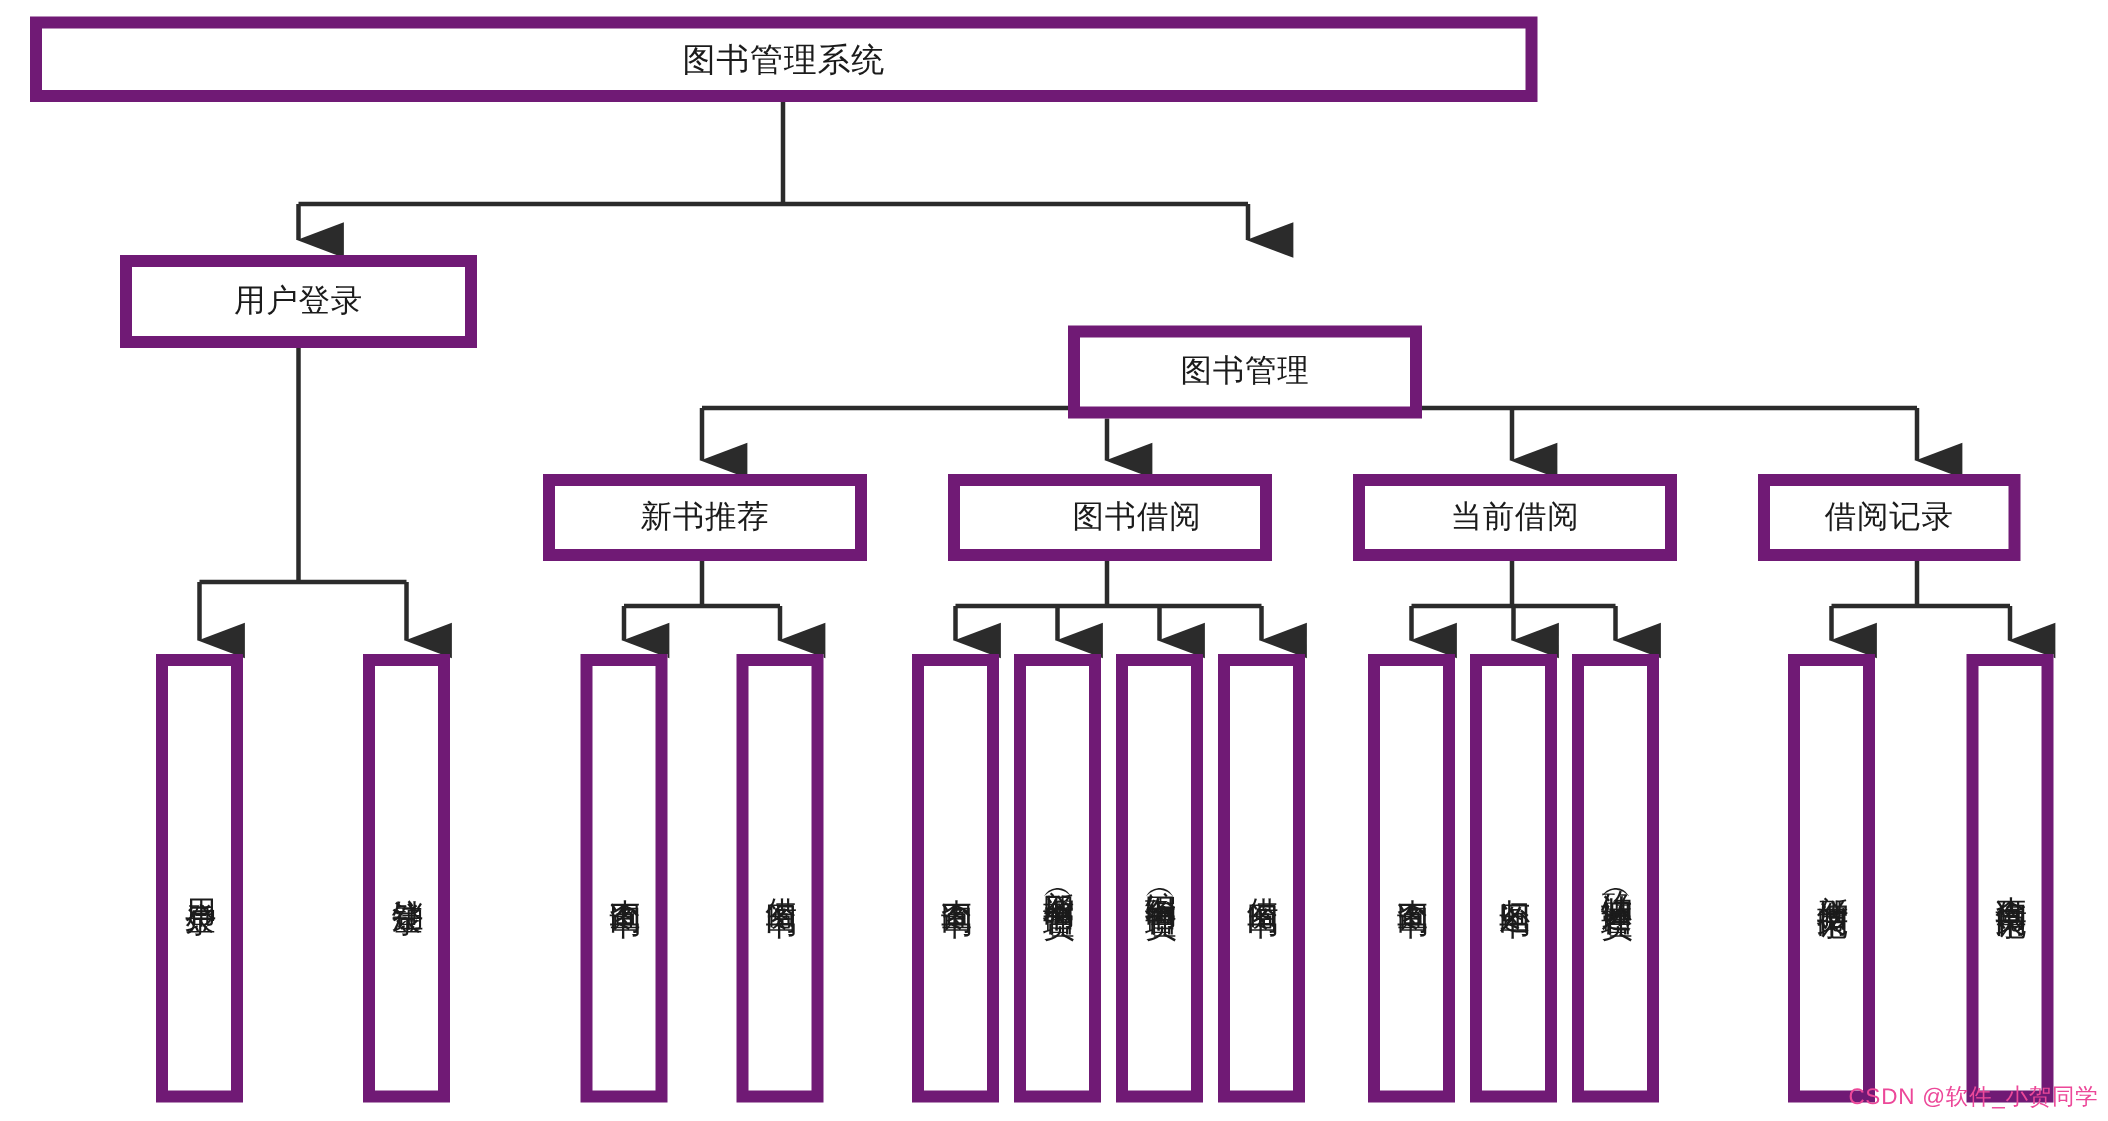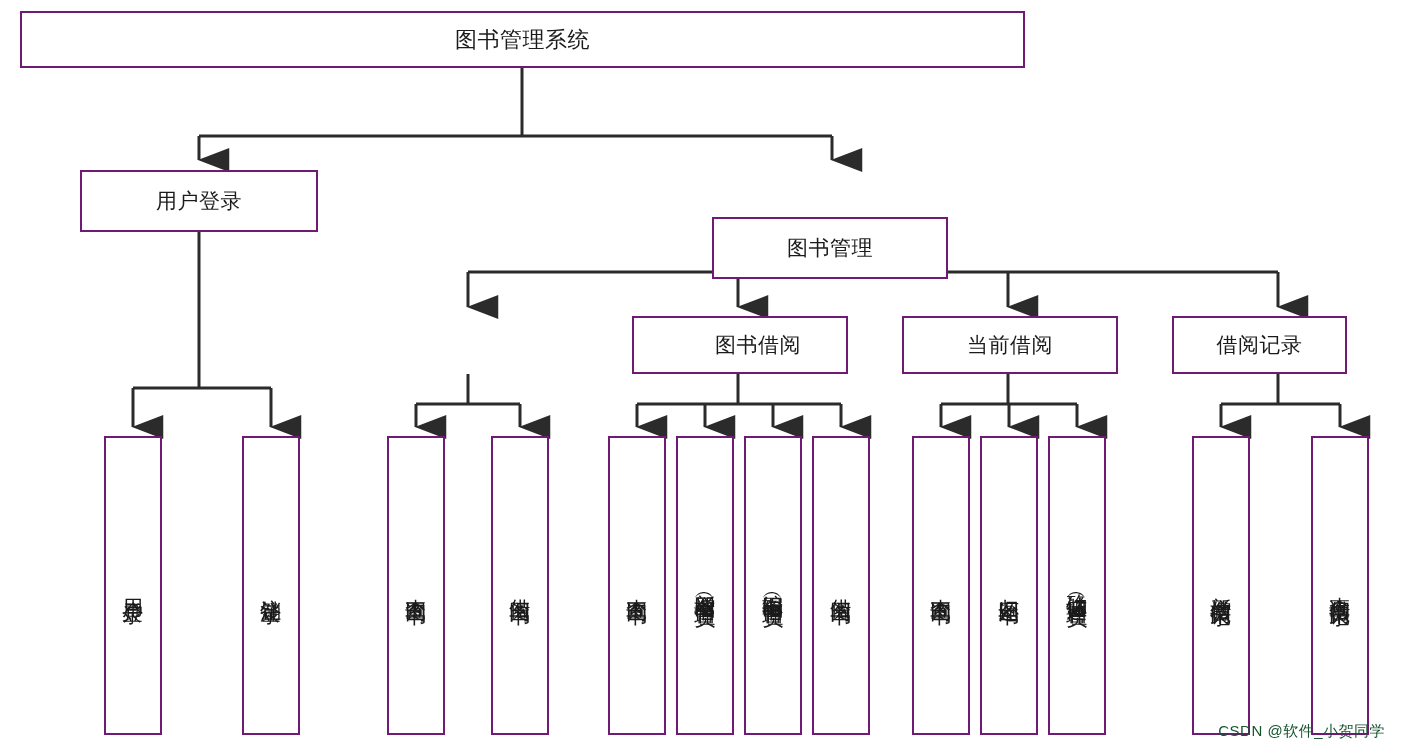--- a/index.html
+++ b/index.html
@@ -21,21 +21,21 @@
     position: absolute;
     left: 0;
     top: 0;
     width: 1405px;
     height: 747px;
   }
   .node {
     position: absolute;
     box-sizing: border-box;
     background: #ffffff;
-    border: 2px solid #701a75;
+    border: 8px solid #701a75;
     display: flex;
     align-items: center;
     justify-content: center;
     color: #1b1b1b;
     z-index: 2;
   }
   .node .label {
     display: block;
     text-align: center;
     line-height: 1.18;
@@ -55,24 +55,24 @@
     writing-mode: vertical-rl;
     text-orientation: upright;
     font-size: 21px;
     line-height: 1.22;
     letter-spacing: 2px;
     white-space: nowrap;
     max-height: 286px;
   }
   .watermark {
     position: absolute;
-    right: 20px;
+    right: 6px;
     bottom: 6px;
     font-size: 15px;
-    color: #14532d;
+    color: #ec4899;
     letter-spacing: 0.5px;
     z-index: 5;
     white-space: nowrap;
   }
 </style>
 </head>
 <body>
 
 <div id="canvas">
 
@@ -130,20 +130,23 @@
     <span class="label">图书管理系统</span>
   </div>
 
   <div class="node h" style="left:80px; top:170px; width:238px; height:62px;">
     <span class="label">用户登录</span>
   </div>
   <div class="node h" style="left:712px; top:170px; width:236px; height:62px;margin-top:47px;">
     <span class="label">图书管理</span>
   </div>
 
+  <div class="node h" style="left:362px; top:316px; width:216px; height:58px;">
+    <span class="label">新书推荐</span>
+  </div>
   <div class="node h" style="left:632px; top:316px; width:216px; height:58px;padding-left:36px;">
     <span class="label">图书借阅</span>
   </div>
   <div class="node h" style="left:902px; top:316px; width:216px; height:58px;">
     <span class="label">当前借阅</span>
   </div>
   <div class="node h" style="left:1172px; top:316px; width:175px; height:58px;">
     <span class="label">借阅记录</span>
   </div>
 

